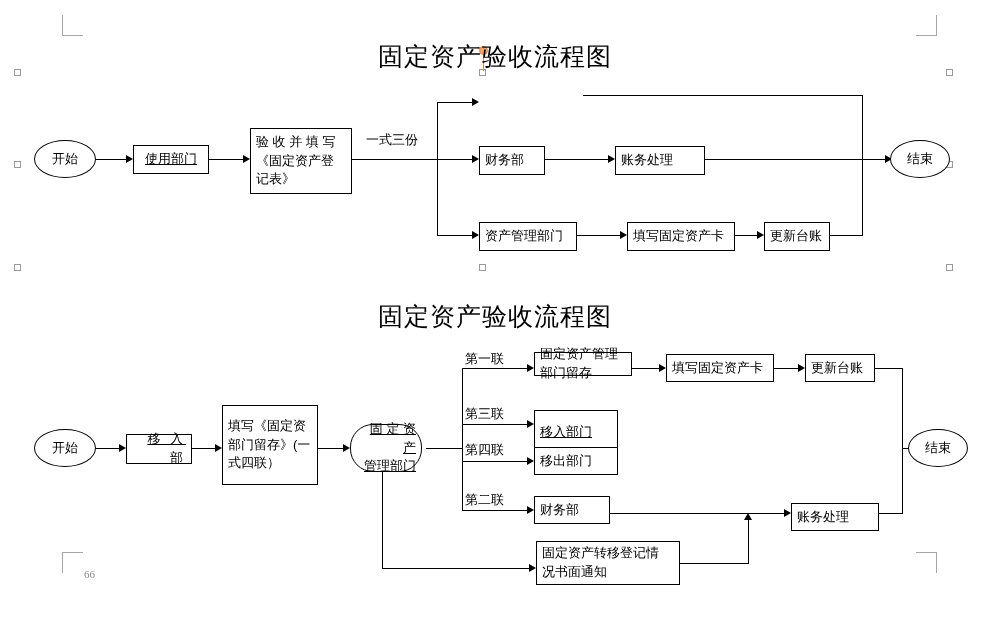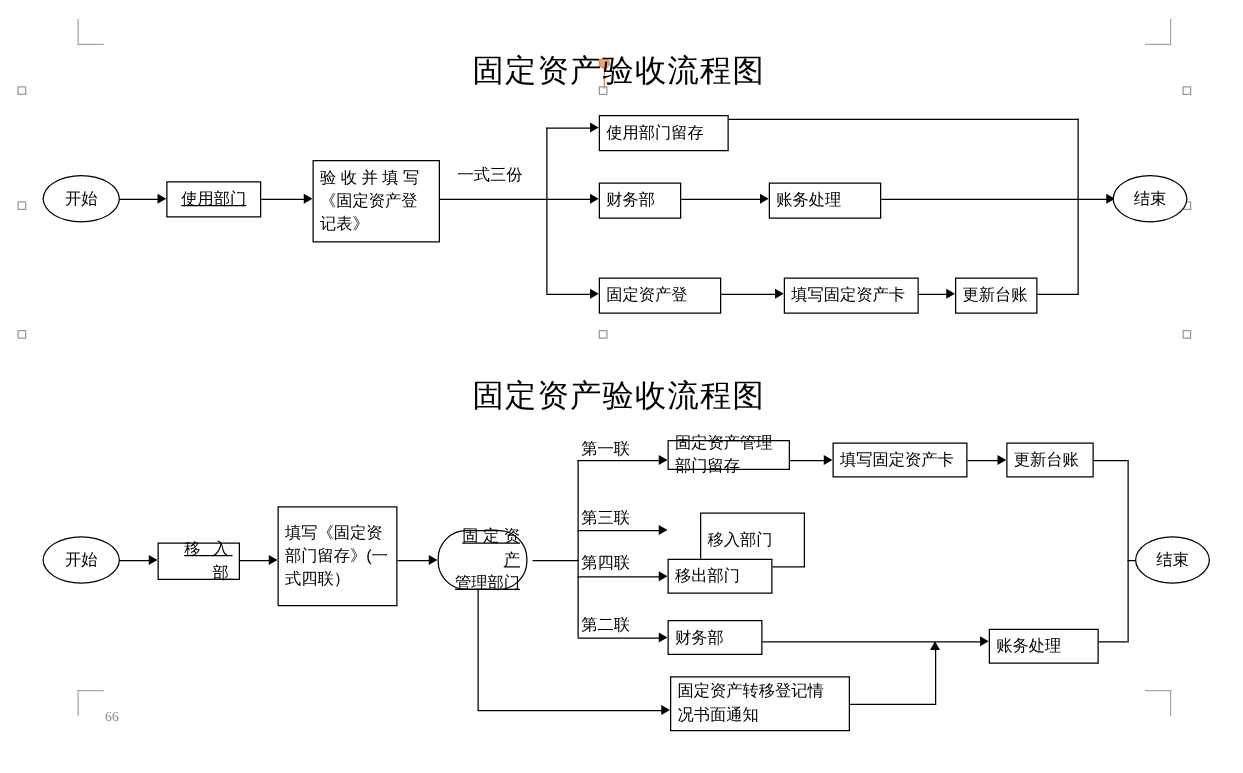--- a/index.html
+++ b/index.html
@@ -111,34 +111,33 @@
   <div class="node" style="left:250px;top:128px;width:102px;height:66px;">验 收 并 填 写
 《固定资产登
 记表》</div>
 
   <div class="ln h" style="left:352px;top:159px;width:85px;"></div>
   <div class="lbl" style="left:366px;top:131px;">一式三份</div>
   <div class="ln v" style="left:437px;top:102px;height:133px;"></div>
 
   <div class="ln h" style="left:437px;top:102px;width:36px;"></div>
   <div class="arrow r" style="left:472px;top:98px;"></div>
-  <div class="node" style="left:479px;top:92px;width:104px;height:29px;">使用部门留存</div>
   <div class="ln h" style="left:583px;top:95px;width:280px;"></div>
 
   <div class="ln h" style="left:437px;top:159px;width:36px;"></div>
   <div class="arrow r" style="left:472px;top:155px;"></div>
   <div class="node" style="left:479px;top:146px;width:66px;height:29px;">财务部</div>
   <div class="ln h" style="left:545px;top:159px;width:64px;"></div>
   <div class="arrow r" style="left:608px;top:155px;"></div>
   <div class="node" style="left:615px;top:146px;width:90px;height:29px;">账务处理</div>
   <div class="ln h" style="left:705px;top:159px;width:158px;"></div>
 
   <div class="ln h" style="left:437px;top:235px;width:36px;"></div>
   <div class="arrow r" style="left:472px;top:231px;"></div>
-  <div class="node" style="left:479px;top:222px;width:98px;height:29px;">固定资产登</div>
+  <div class="node" style="left:479px;top:222px;width:98px;height:29px;">资产管理部门</div>
   <div class="ln h" style="left:577px;top:235px;width:44px;"></div>
   <div class="arrow r" style="left:620px;top:231px;"></div>
   <div class="node" style="left:627px;top:222px;width:108px;height:29px;">填写固定资产卡</div>
   <div class="ln h" style="left:735px;top:235px;width:23px;"></div>
   <div class="arrow r" style="left:757px;top:231px;"></div>
   <div class="node" style="left:764px;top:222px;width:66px;height:29px;">更新台账</div>
   <div class="ln h" style="left:830px;top:235px;width:33px;"></div>
 
   <div class="ln v" style="left:862px;top:95px;height:141px;"></div>
   <div class="ln h" style="left:862px;top:159px;width:24px;"></div>
@@ -176,21 +175,21 @@
   <div class="arrow r" style="left:659px;top:364px;"></div>
   <div class="node" style="left:666px;top:354px;width:108px;height:28px;">填写固定资产卡</div>
   <div class="ln h" style="left:774px;top:368px;width:25px;"></div>
   <div class="arrow r" style="left:798px;top:364px;"></div>
   <div class="node" style="left:805px;top:354px;width:70px;height:28px;">更新台账</div>
   <div class="ln h" style="left:875px;top:368px;width:27px;"></div>
 
   <div class="lbl" style="left:465px;top:405px;">第三联</div>
   <div class="ln h" style="left:462px;top:424px;width:66px;"></div>
   <div class="arrow r" style="left:527px;top:420px;"></div>
-  <div class="node" style="left:560px;top:410px;width:84px;height:44px;">移入部门</div>
+  <div class="node" style="left:534px;top:410px;width:84px;height:44px;text-decoration:underline;">移入部门</div>
 
   <div class="lbl" style="left:465px;top:441px;">第四联</div>
   <div class="ln h" style="left:462px;top:461px;width:66px;"></div>
   <div class="arrow r" style="left:527px;top:457px;"></div>
   <div class="node" style="left:534px;top:447px;width:84px;height:28px;">移出部门</div>
 
   <div class="lbl" style="left:465px;top:491px;">第二联</div>
   <div class="ln h" style="left:462px;top:510px;width:66px;"></div>
   <div class="arrow r" style="left:527px;top:506px;"></div>
   <div class="node" style="left:534px;top:496px;width:76px;height:28px;">财务部</div>

